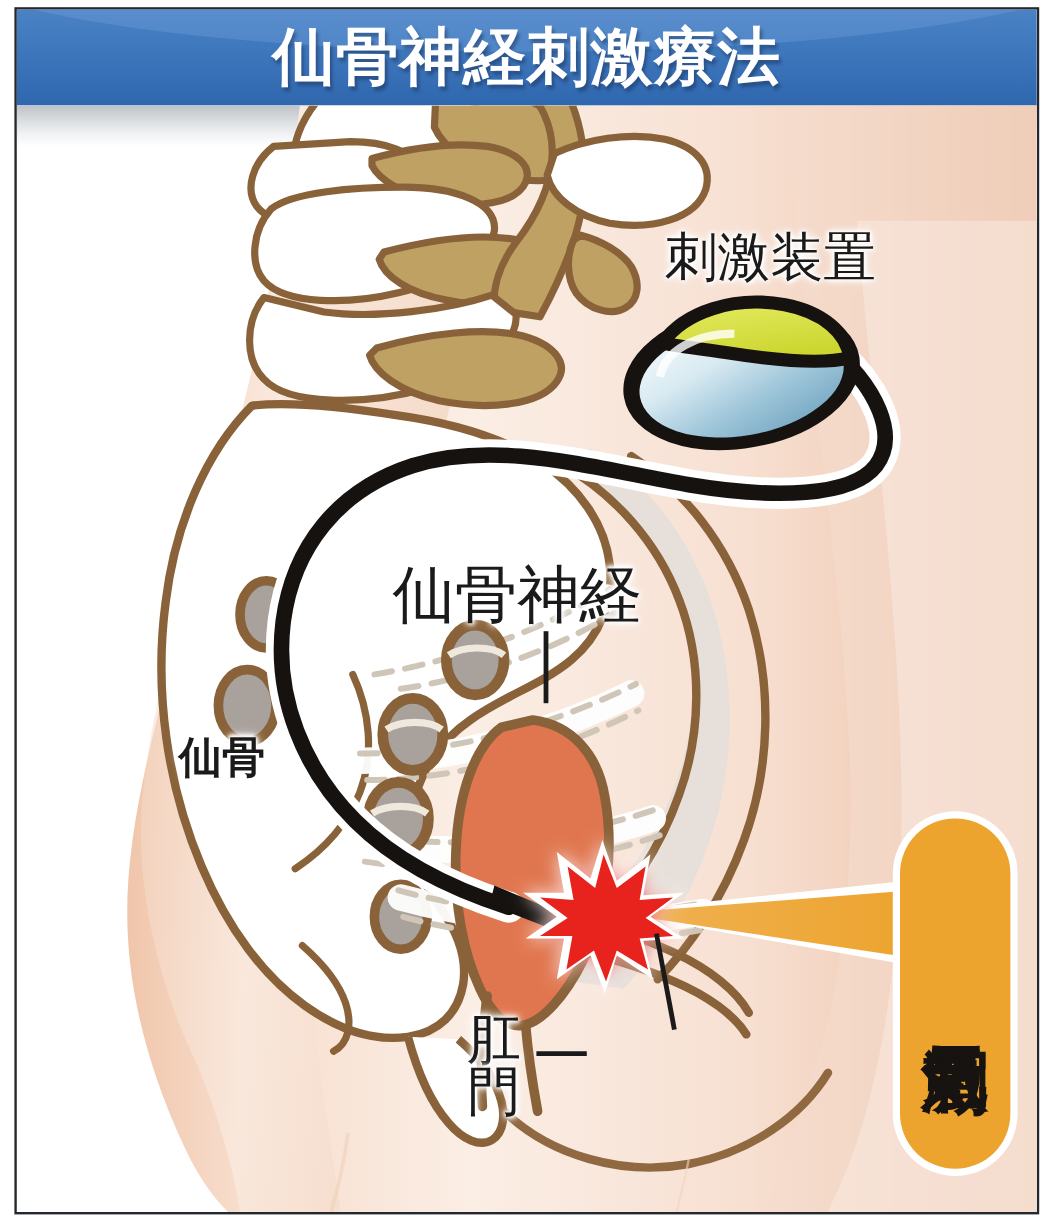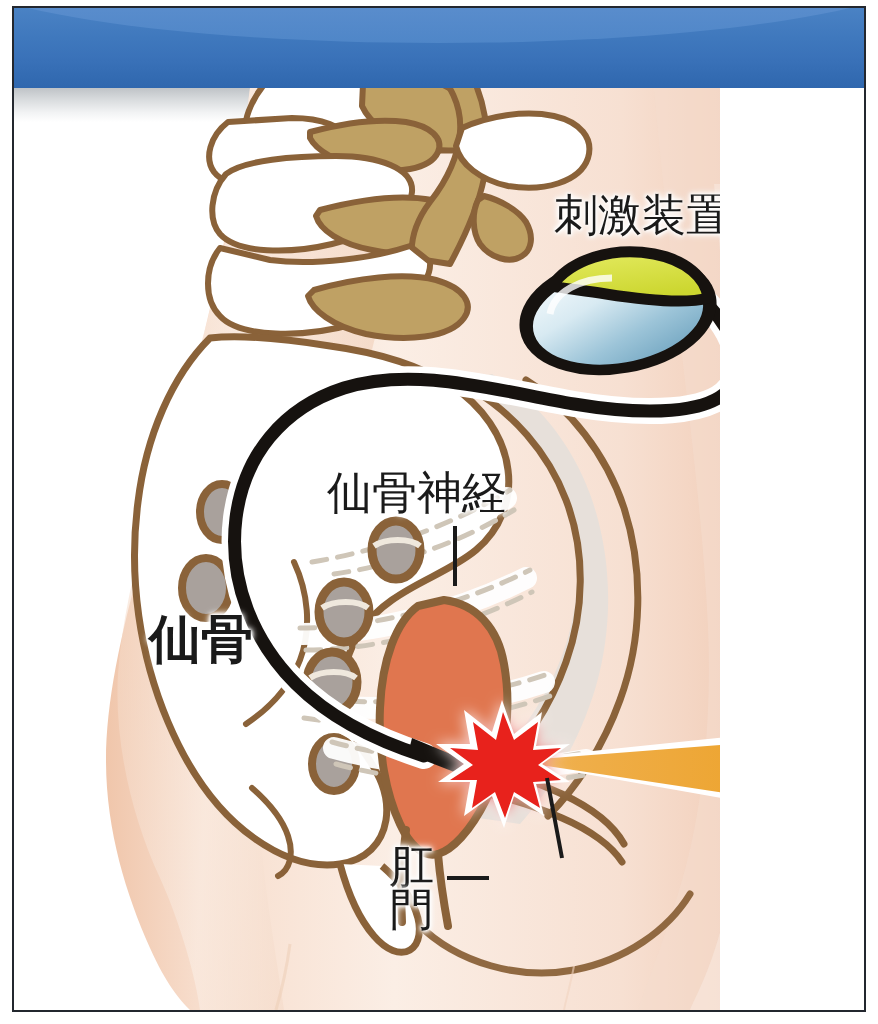--- a/index.html
+++ b/index.html
@@ -32,39 +32,39 @@
   .banner-title{
     position:absolute;left:0;right:0;top:50%;transform:translateY(-50%);
     text-align:center;color:#ffffff;
     font-size:52px;font-weight:bold;letter-spacing:1px;
     text-shadow:2px 3px 3px rgba(20,40,75,.45);
     white-space:nowrap;
   }
 
   
   .stage{
-    position:absolute;left:0;top:80px;width:706px;height:922px;
+    position:absolute;left:0;top:80px;width:850px;height:922px;
     background:#ffffff;overflow:hidden;
   }
   .topfade{
     position:absolute;left:0;top:0;width:100%;height:34px;
     background:linear-gradient(180deg,#bfc3c7 0%,#d9dcde 35%,#f2f3f4 72%,#ffffff 100%);
   }
   .svgwrap{position:absolute;left:0;top:0;width:850px;height:922px;}
   svg.art{display:block;width:850px;height:922px;}
 
   
   .lbl{position:absolute;color:#1a1a1a;white-space:nowrap;line-height:1;}
   .lbl-thin{font-weight:400;}
   .lbl-bold{font-weight:bold;}
   .glow{text-shadow:0 0 6px #fff,0 0 6px #fff,0 0 10px #fff,1px 1px 3px #fff,-1px -1px 3px #fff;}
 
   #label-device{left:540px;top:105px;font-size:44px;}
-  #label-nerve{left:313px;top:382px;font-size:45px;}
-  #label-sacrum{left:135px;top:525px;font-size:52px;}
+  #label-nerve{left:313px;top:382px;font-size:52px;}
+  #label-sacrum{left:135px;top:525px;font-size:36px;}
   #label-anus{left:375px;top:757px;font-size:45px;line-height:.96;text-align:center;}
   #label-anus span{display:block;}
   #label-electrode{left:505px;top:762px;font-size:45px;}
 
   
   .callout{
     position:absolute;left:736px;top:594px;width:92px;height:292px;
     background:#eda42f;border-radius:46px;
     box-shadow:0 0 0 6px #ffffff, 0 1px 5px rgba(0,0,0,.28);
     display:flex;align-items:center;justify-content:center;
@@ -77,20 +77,21 @@
   }
 </style>
 </head>
 <body>
 
 <div id="root">
   <div class="frame">
 
     <div class="banner">
       <div class="banner-arc"></div>
+      <div class="banner-title">仙骨神経刺激療法</div>
     </div>
 
     <div class="stage">
       <div class="topfade"></div>
 
       <div class="svgwrap">
       <svg class="art" viewBox="0 0 850 922" xmlns="http://www.w3.org/2000/svg">
         <defs>
           <linearGradient id="skinG" x1="0" y1="0" x2="1" y2="0">
             <stop offset="0%" stop-color="#f0c6ab"></stop>

